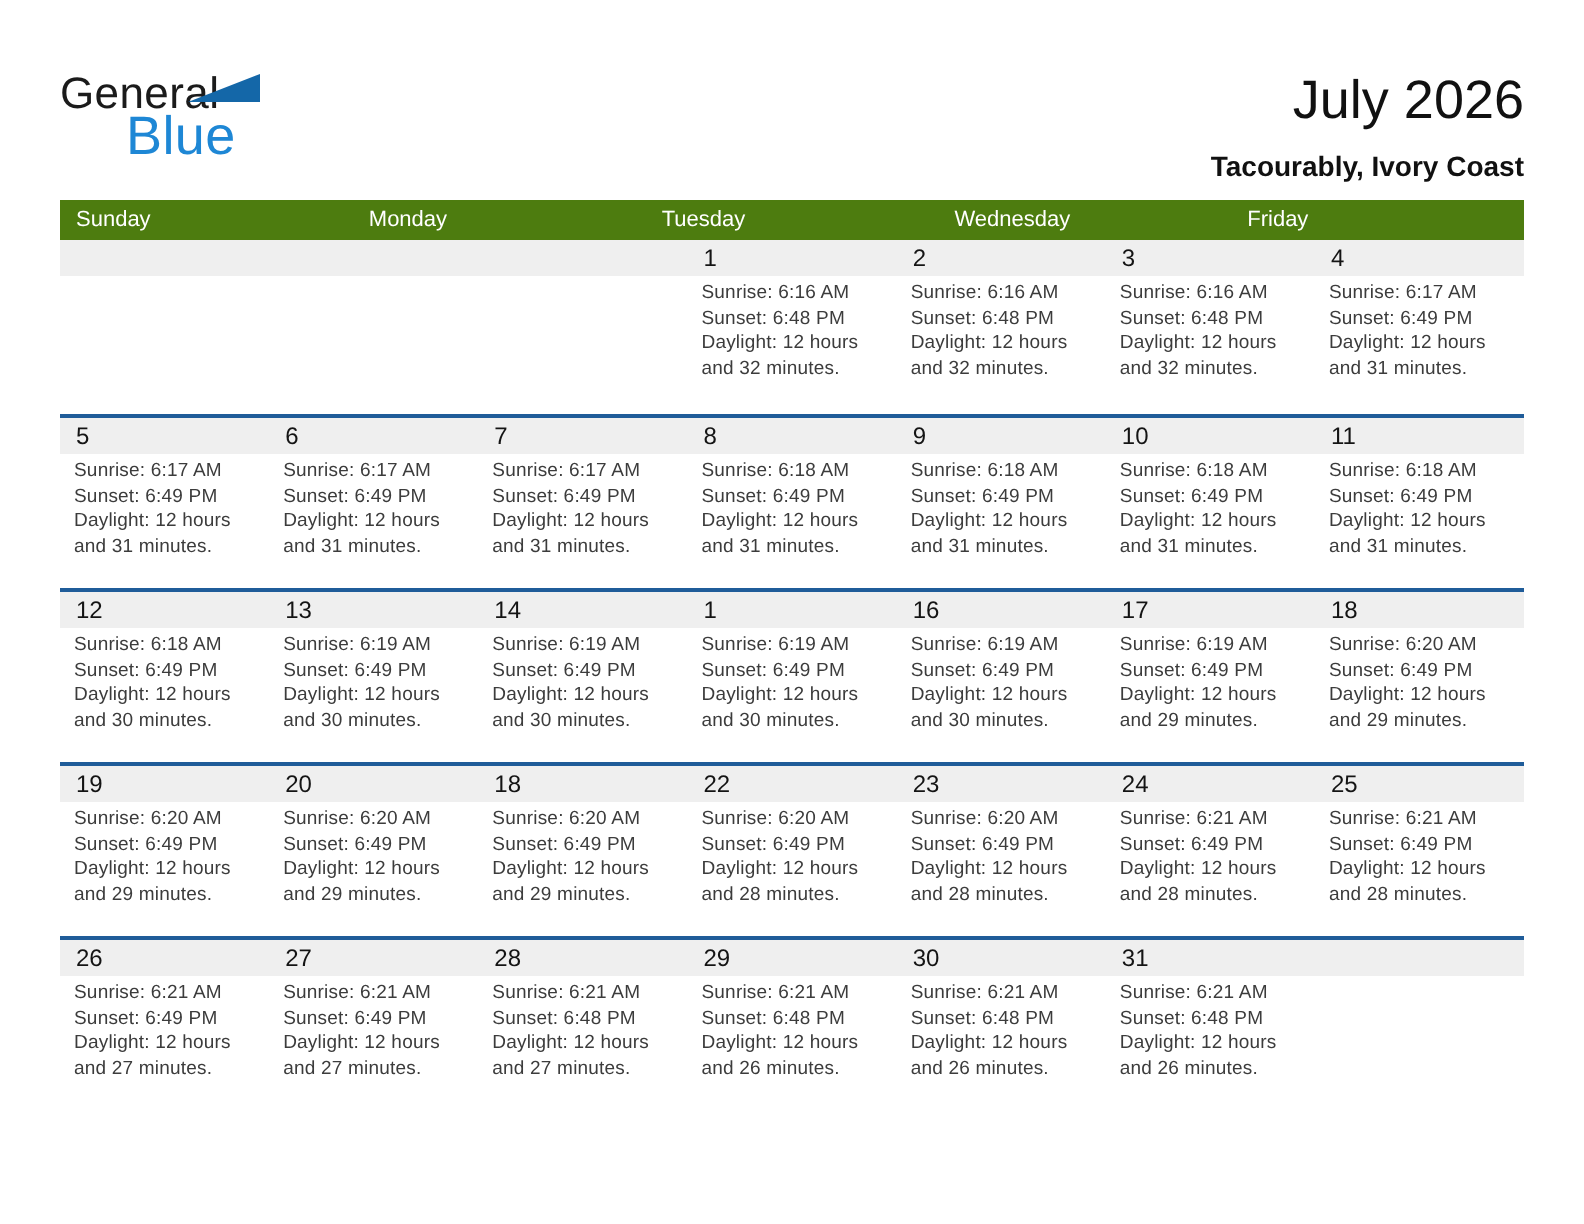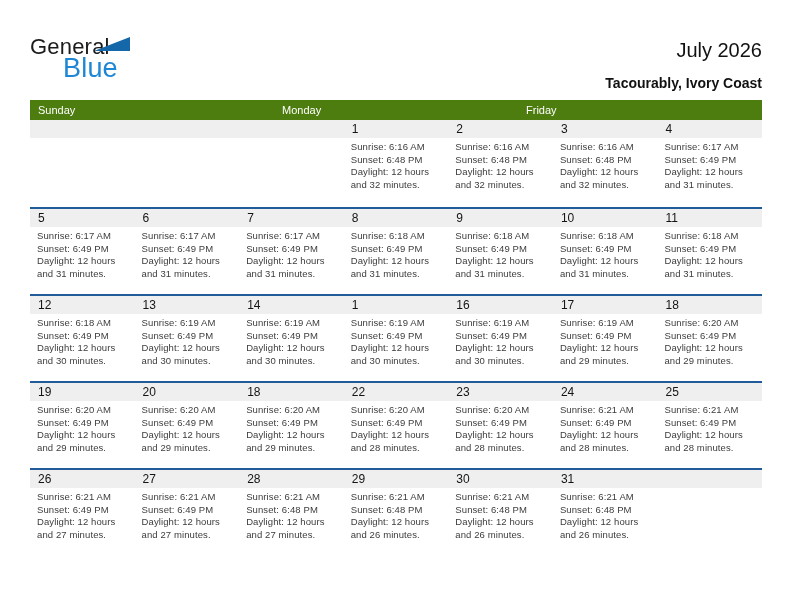--- a/index.html
+++ b/index.html
@@ -9,21 +9,21 @@
     background:#ffffff;
     font-family:"Liberation Sans", sans-serif;
   }
   
   .top { display:flex; justify-content:space-between; padding:34px 30px 0 30px; height:100px; }
   .logo { position:relative; width:140px; height:50px; }
   .logo-general { position:absolute; left:0; top:0; font-size:22px; color:#1b1b1b; letter-spacing:0.2px; }
   .logo-tri { position:absolute; left:64px; top:3px; }
   .logo-blue { position:absolute; left:33px; top:19px; font-size:27px; color:#1e87d5; letter-spacing:0.2px; }
   .title-block { text-align:right; }
-  .page-title { font-size:20px; font-weight:400; color:#111111; line-height:32px; }
+  .page-title { font-size:27px; font-weight:400; color:#111111; line-height:32px; }
   .page-subtitle { font-size:14px; font-weight:700; color:#111111; margin-top:9px; }
   
   .calendar { margin:0 30px; }
   .weekday-row { display:flex; background:#4d7c0f; height:20px; }
   .wd { flex:1; color:#ffffff; font-size:11px; line-height:20px; padding-left:8px;
         overflow:hidden; white-space:nowrap; }
   .week { display:flex; height:87px; }
   .week + .week { border-top:2px solid #1f5c99; }
   .cell { flex:1; overflow:hidden; }
   .num { background:#efefef; height:18px; line-height:18px; font-size:12px; color:#141414; padding-left:8px; }
@@ -45,20 +45,22 @@
     <div class="title-block">
       <div class="page-title">July 2026</div>
       <div class="page-subtitle">Tacourably, Ivory Coast</div>
     </div>
   </div>
 
   <div class="calendar">
     <div class="weekday-row" id="weekday-row">
         <div class="wd">Sunday</div>
         <div class="wd">Monday</div>
+        <div class="wd">Tuesday</div>
+        <div class="wd">Wednesday</div>
         <div class="wd">Friday</div>
       </div>
     <div id="weeks">
         <div class="week">
           <div class="cell">
             <div class="num"></div>
           </div>
           <div class="cell">
             <div class="num"></div>
           </div>

